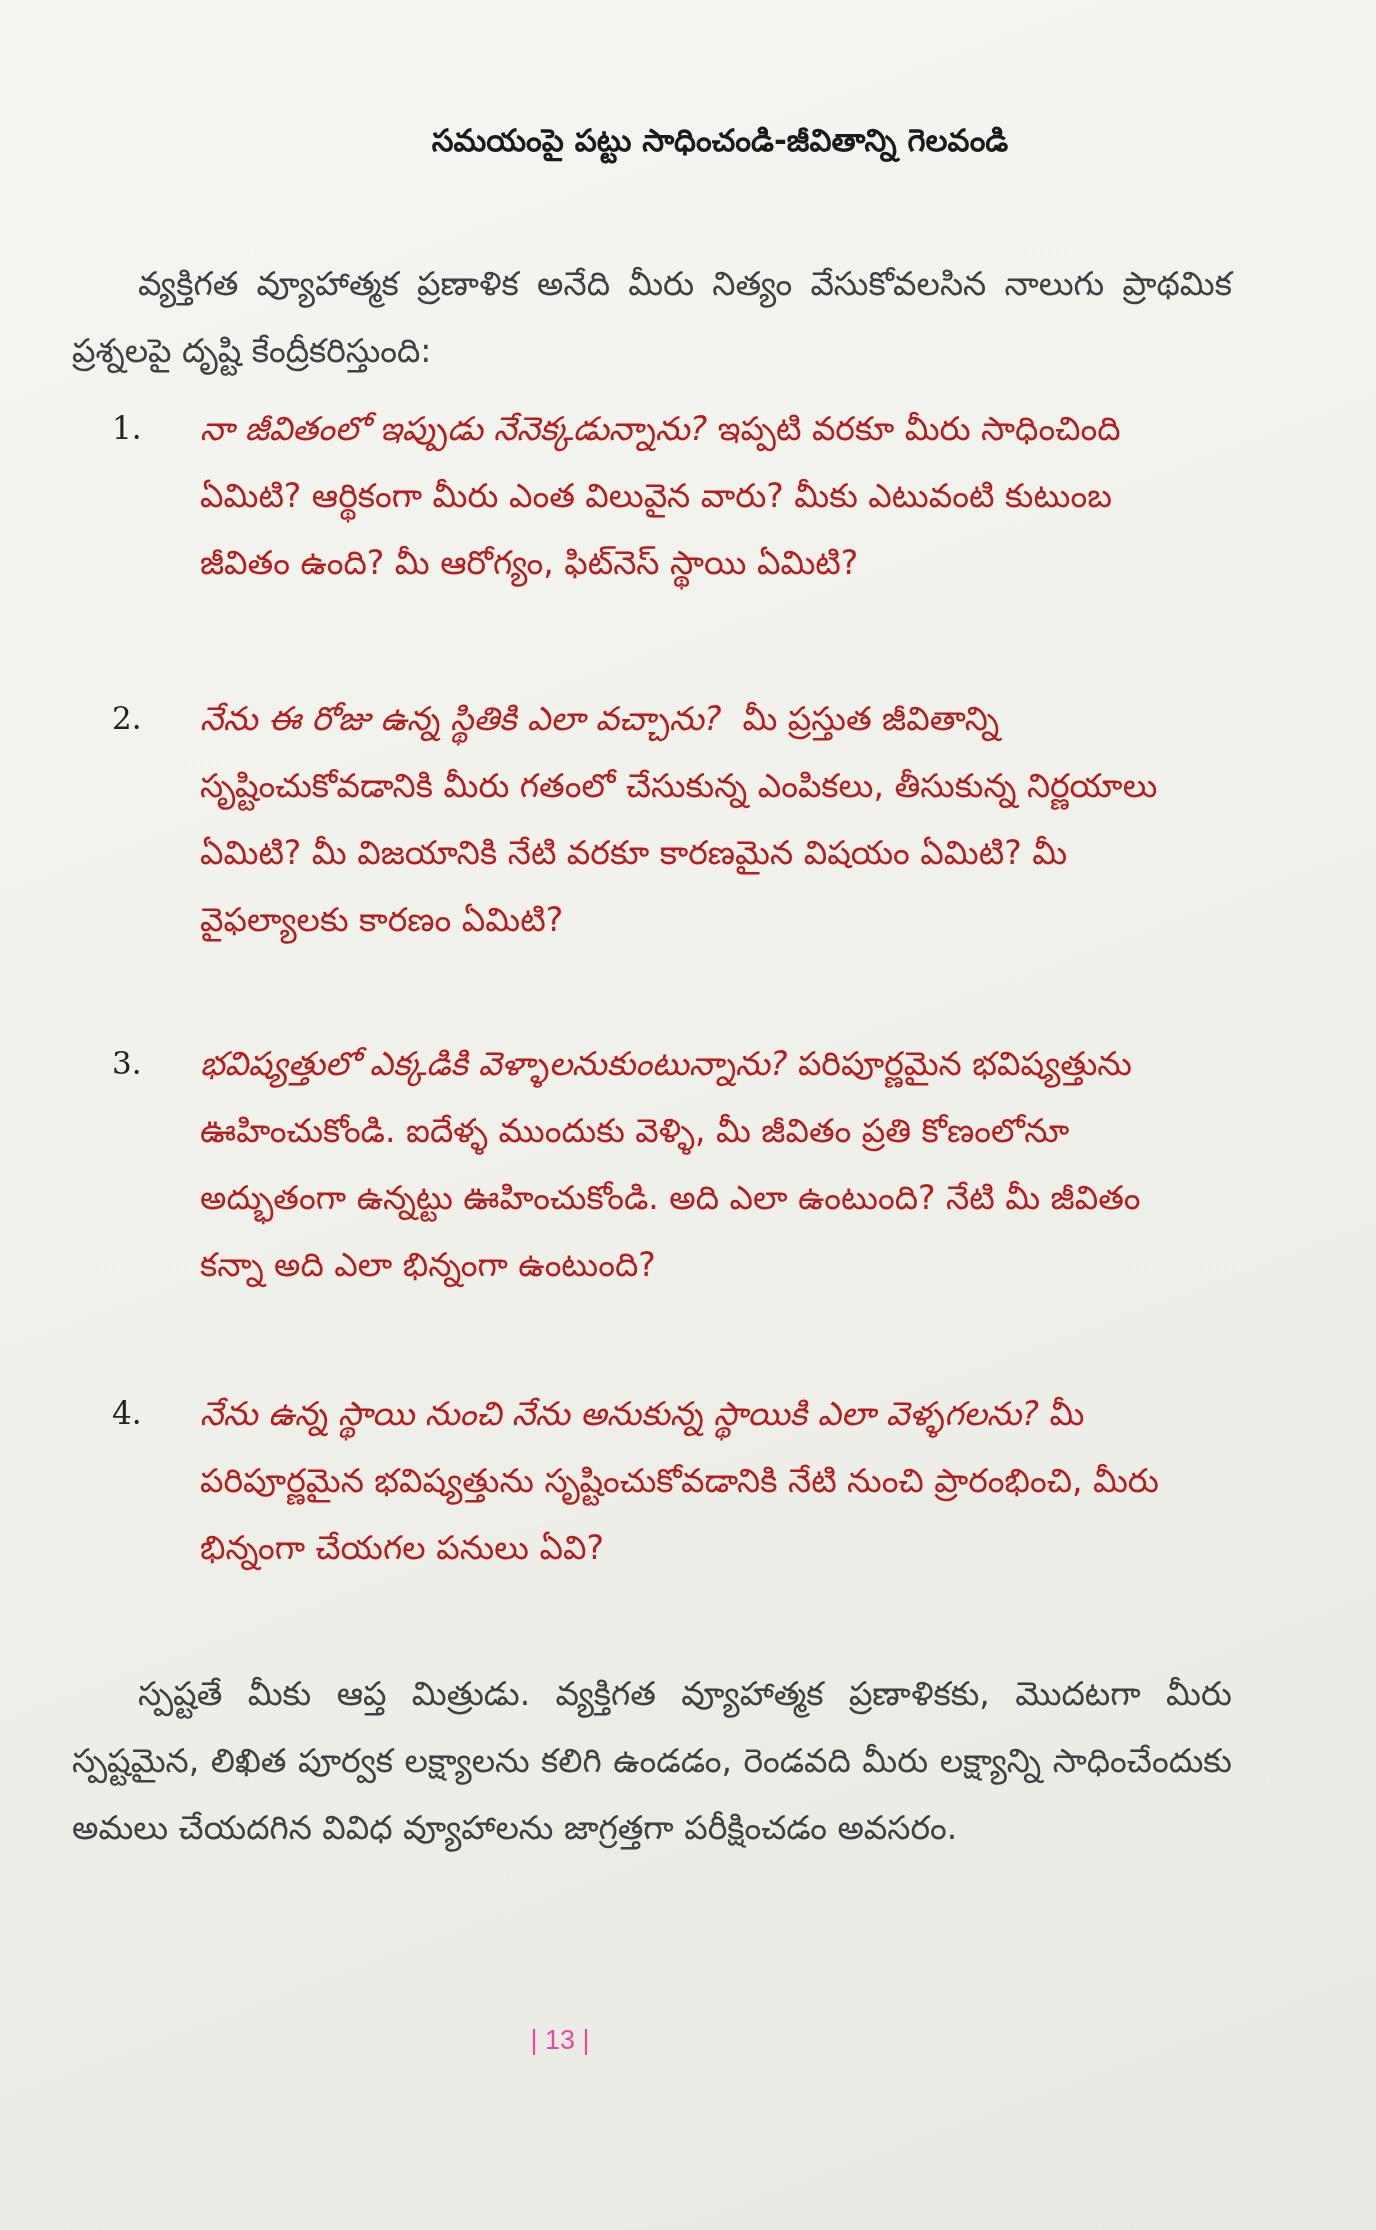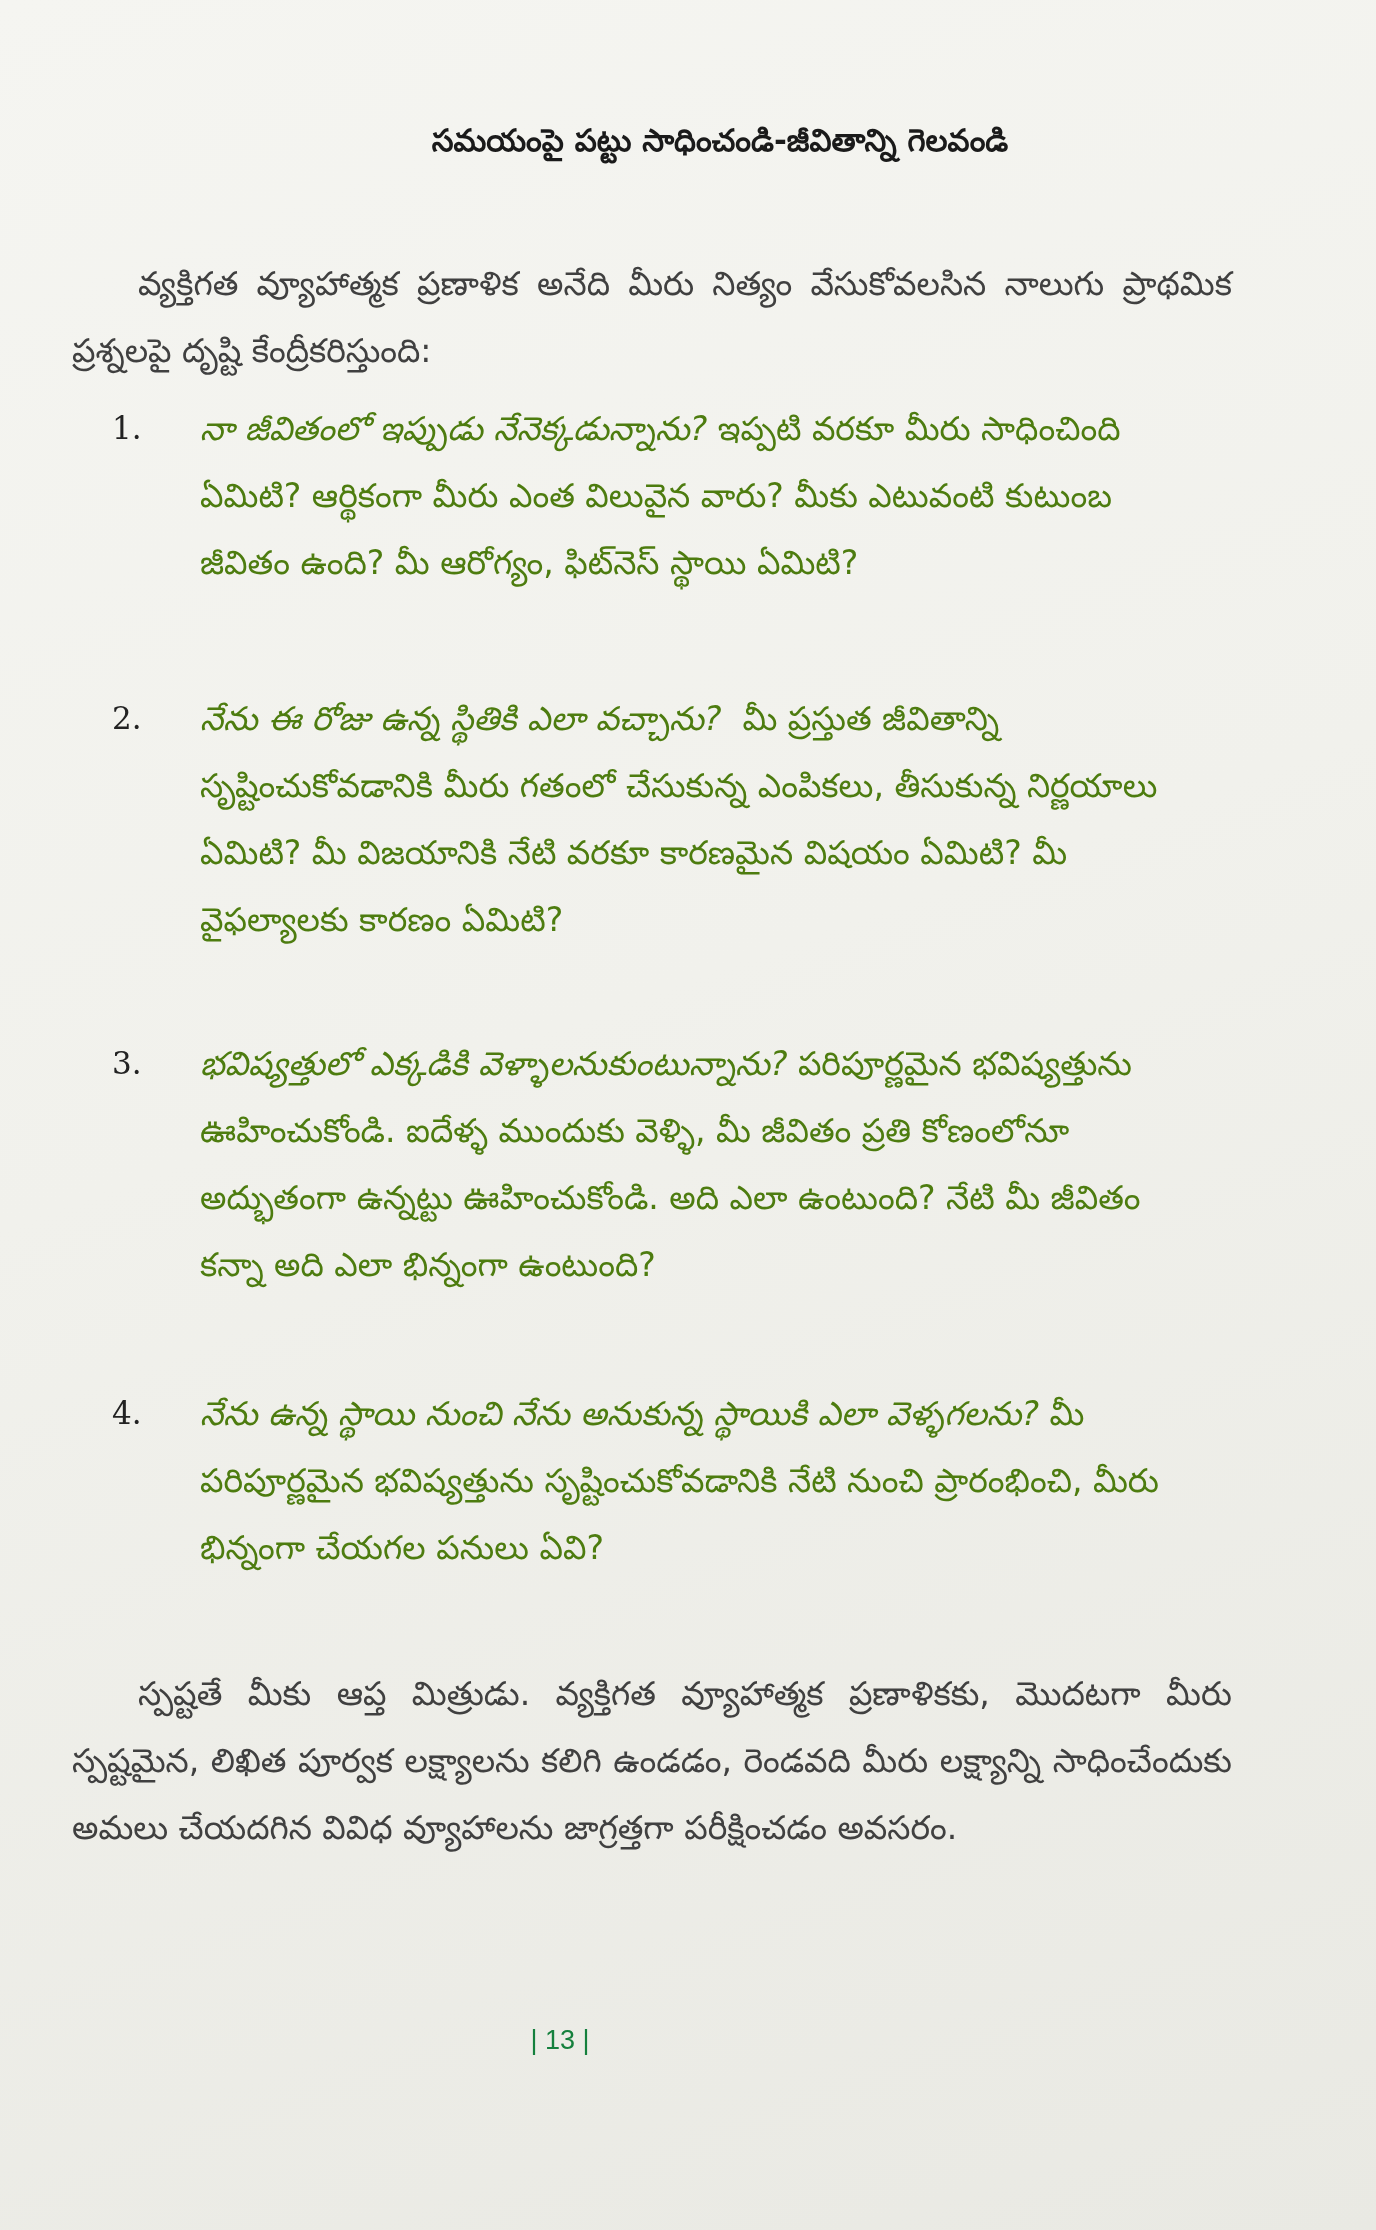--- a/index.html
+++ b/index.html
@@ -69,39 +69,39 @@
       font-size: 31px;
       line-height: 67px;
       color: #222;
     }
     .qtext {
       position: absolute;
       left: 200px;
       width: 960px;
       font-size: 33px;
       line-height: 67px;
-      color: #4d7c0f;
+      color: #b91c1c;
     }
     .qtext .q {
       font-style: italic;
     }
     .qitem-1 { top: 0px; }
     .qitem-2 { top: 290px; }
     .qitem-3 { top: 635px; }
     .qitem-4 { top: 985px; }
 
     .folio {
       position: absolute;
       top: 2025px;
       left: 0;
       width: 1120px;
       text-align: center;
       font-family: "Liberation Sans", sans-serif;
       font-size: 27px;
-      color: #15803d;
+      color: #ec4899;
     }
   </style>
 </head>
 <body>
 
 <div class="page">
 
   <div class="running-header">సమయంపై పట్టు సాధించండి-జీవితాన్ని గెలవండి</div>
 
   <div class="para para-intro"><span class="indent"></span><span>వ్యక్తిగత వ్యూహాత్మక ప్రణాళిక అనేది మీరు నిత్యం వేసుకోవలసిన నాలుగు ప్రాథమిక ప్రశ్నలపై దృష్టి కేంద్రీకరిస్తుంది:</span></div>

